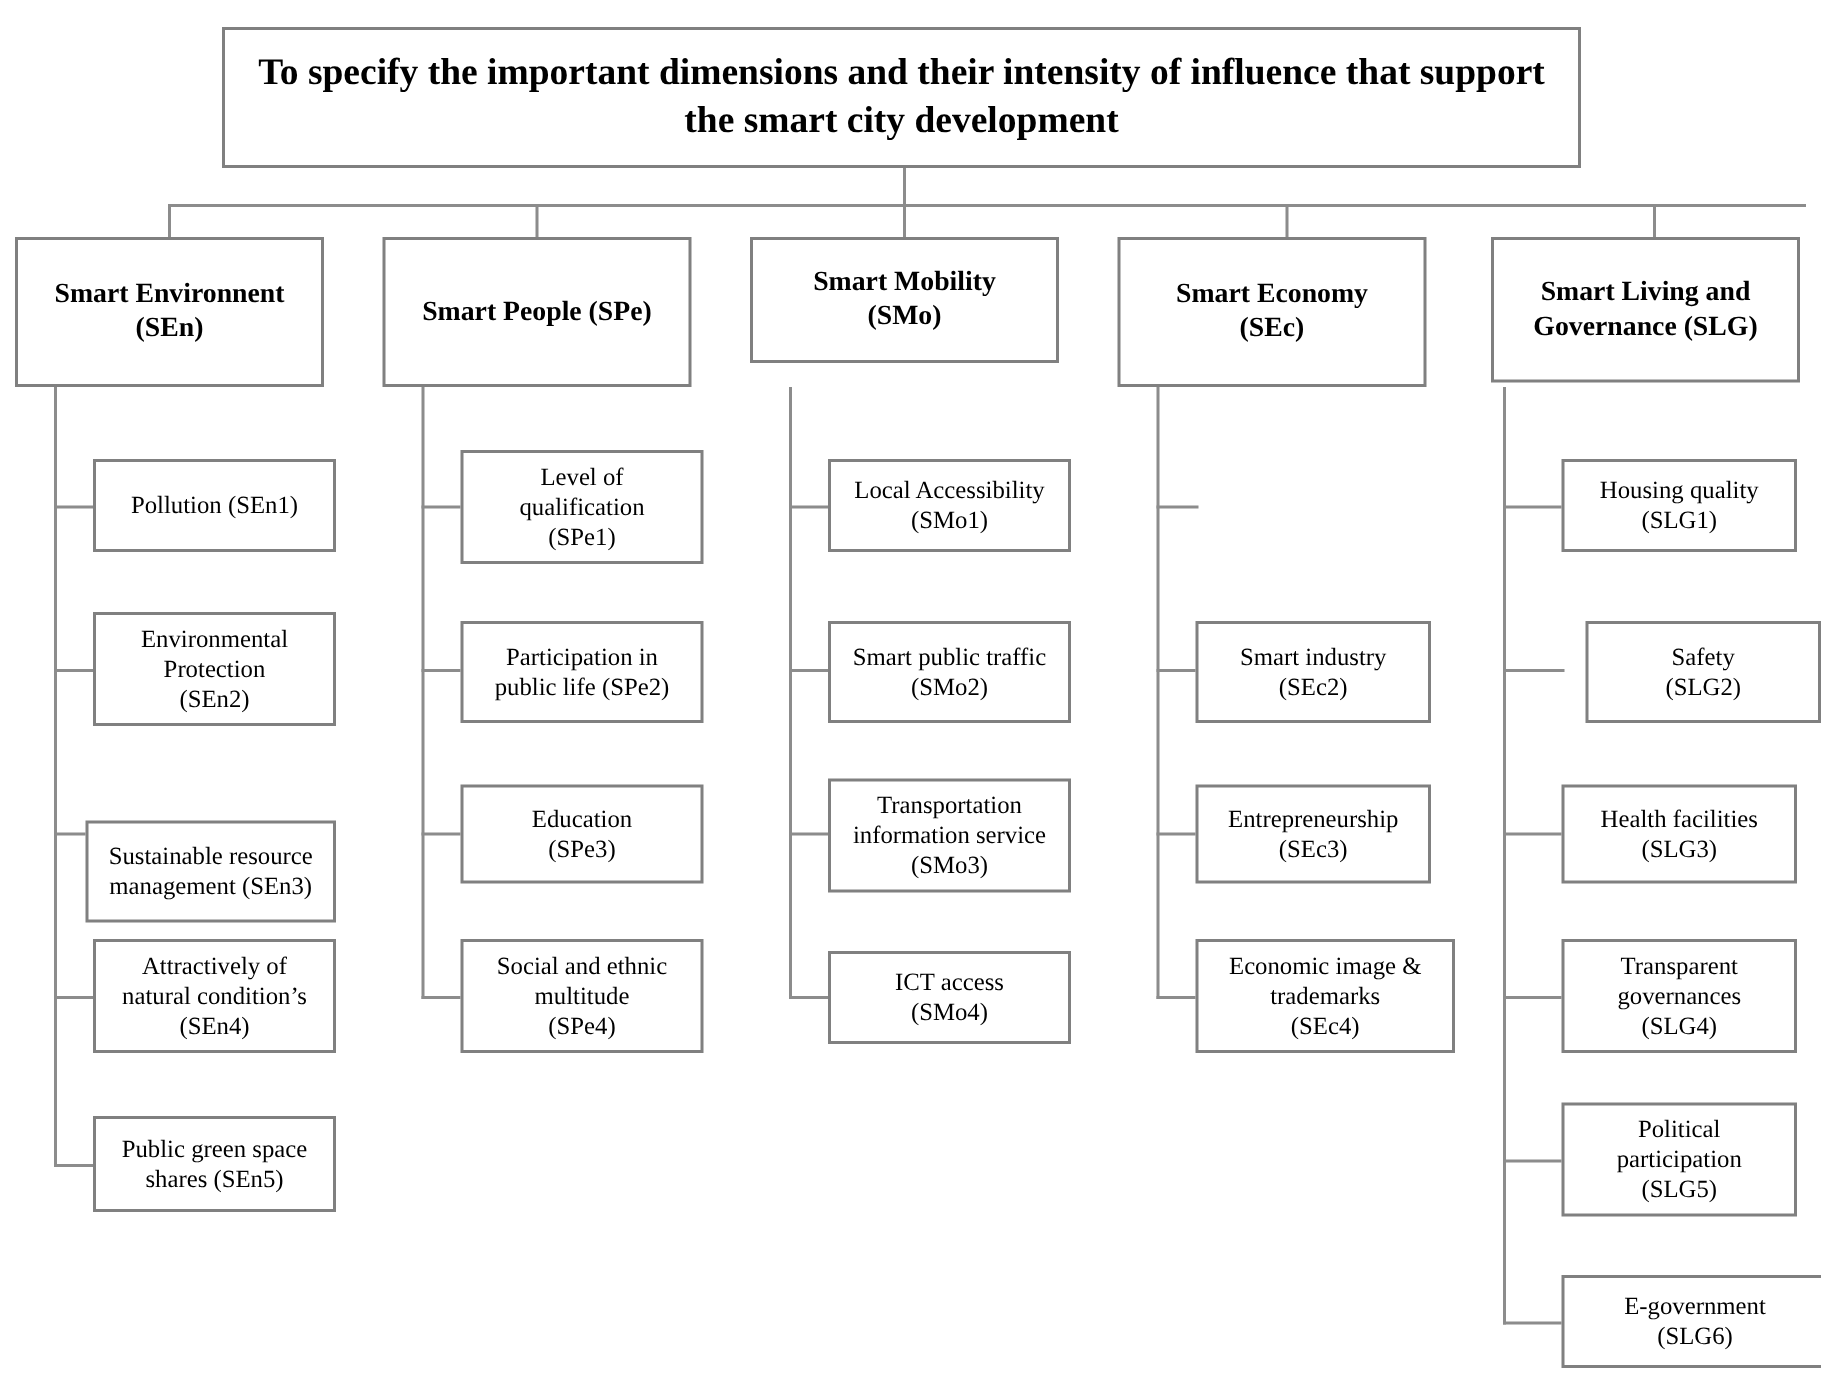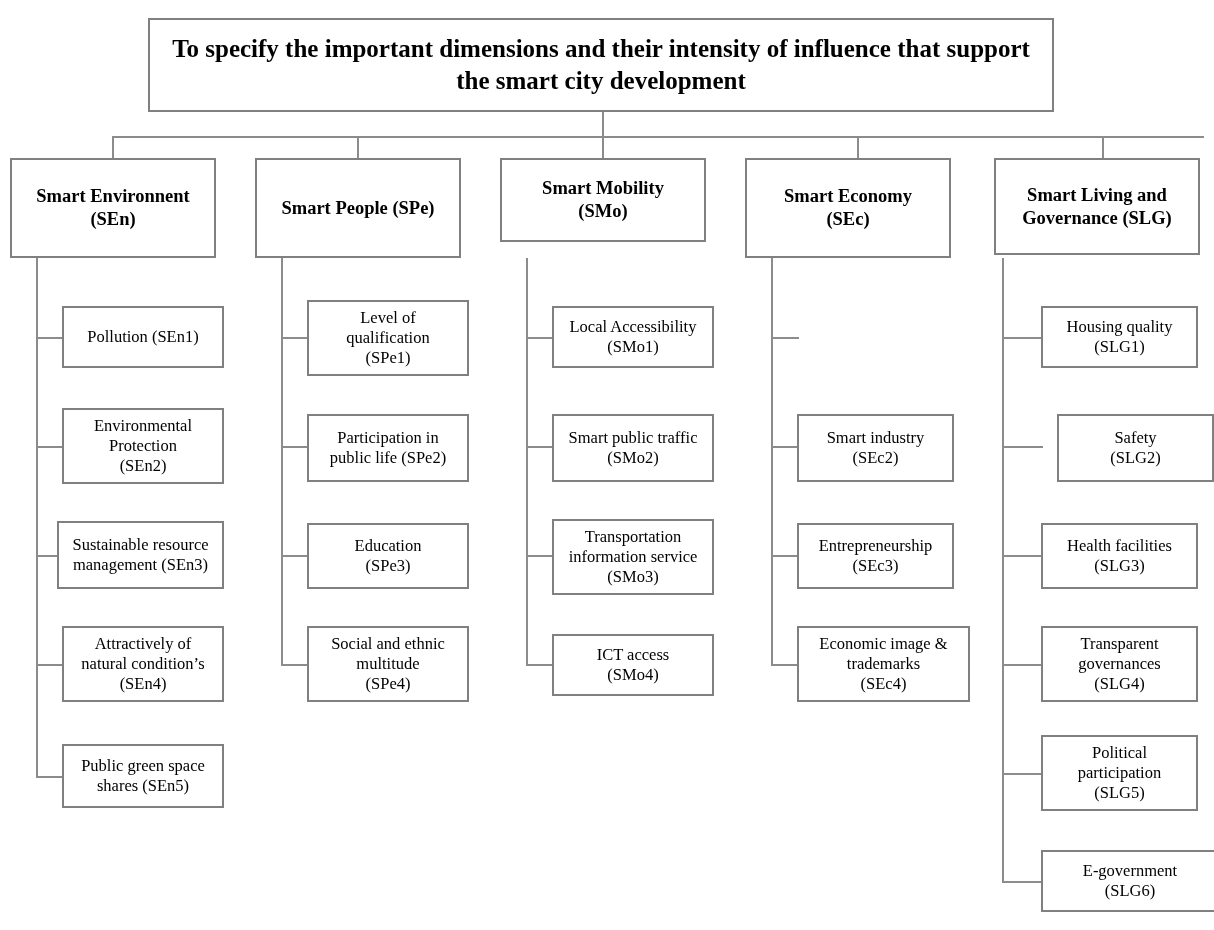--- a/index.html
+++ b/index.html
@@ -98,21 +98,21 @@
   <div class="ln ln-h" style="left:36px; top:776px; width:28px;"></div>
 
   <div class="box leaf" style="left:62px; top:306px; width:162px; height:62px;">
     <span>Pollution (SEn1)</span>
   </div>
   <div class="box leaf" style="left:62px; top:408px; width:162px; height:76px;">
     <span>Environmental
 Protection
 (SEn2)</span>
   </div>
-  <div class="box leaf" style="left:57px; top:521px; width:167px; height:68px;">
+  <div class="box leaf" style="left:57px; top:547px; width:167px; height:68px;">
     <span>Sustainable resource
 management (SEn3)</span>
   </div>
   <div class="box leaf" style="left:62px; top:626px; width:162px; height:76px;">
     <span>Attractively of
 natural condition’s
 (SEn4)</span>
   </div>
   <div class="box leaf" style="left:62px; top:744px; width:162px; height:64px;">
     <span>Public green space

